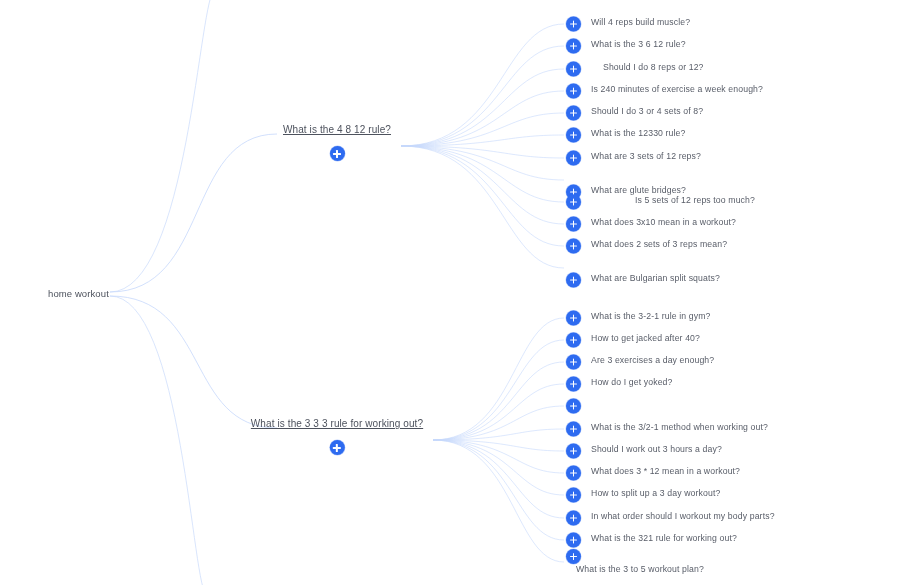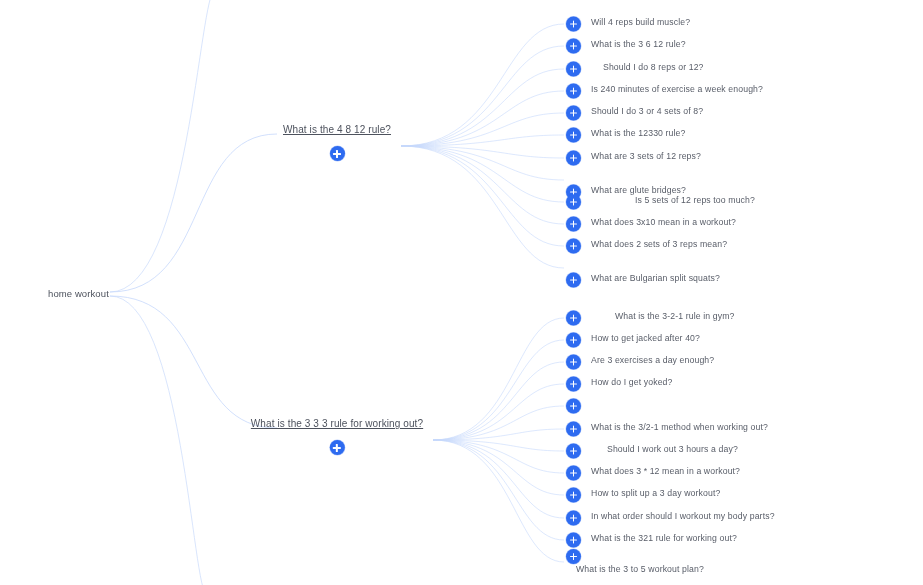--- a/index.html
+++ b/index.html
@@ -187,21 +187,21 @@
       </div>
       <div class="node leaf-node" style="left: 566px; top: 246px;">
         <span class="plus-btn"></span>
         <span class="leaf-label">What does 2 sets of 3 reps mean?</span>
       </div>
       <div class="node leaf-node" style="left: 566px; top: 268px; margin-top: 12px;">
         <span class="plus-btn"></span>
         <span class="leaf-label">What are Bulgarian split squats?</span>
       </div>
       <div class="node branch-node" style="left: 337px; top: 418px;"><div class="branch-label">What is the 3 3 3 rule for working out?</div><span class="plus-btn"></span></div>
-      <div class="node leaf-node" style="left: 566px; top: 318px; gap: 24px;">
+      <div class="node leaf-node" style="left: 566px; top: 318px;">
         <span class="plus-btn"></span>
         <span class="leaf-label">What is the 3-2-1 rule in gym?</span>
       </div>
       <div class="node leaf-node" style="left: 566px; top: 340px;">
         <span class="plus-btn"></span>
         <span class="leaf-label">How to get jacked after 40?</span>
       </div>
       <div class="node leaf-node" style="left: 566px; top: 362px;">
         <span class="plus-btn"></span>
         <span class="leaf-label">Are 3 exercises a day enough?</span>
@@ -210,21 +210,21 @@
         <span class="plus-btn"></span>
         <span class="leaf-label">How do I get yoked?</span>
       </div>
       <div class="node leaf-node" style="left: 566px; top: 406px;">
         <span class="plus-btn"></span>
       </div>
       <div class="node leaf-node" style="left: 566px; top: 429px;">
         <span class="plus-btn"></span>
         <span class="leaf-label">What is the 3/2-1 method when working out?</span>
       </div>
-      <div class="node leaf-node" style="left: 566px; top: 451px; gap: 16px;">
+      <div class="node leaf-node" style="left: 566px; top: 451px;">
         <span class="plus-btn"></span>
         <span class="leaf-label">Should I work out 3 hours a day?</span>
       </div>
       <div class="node leaf-node" style="left: 566px; top: 473px;">
         <span class="plus-btn"></span>
         <span class="leaf-label">What does 3 * 12 mean in a workout?</span>
       </div>
       <div class="node leaf-node" style="left: 566px; top: 495px;">
         <span class="plus-btn"></span>
         <span class="leaf-label">How to split up a 3 day workout?</span>

